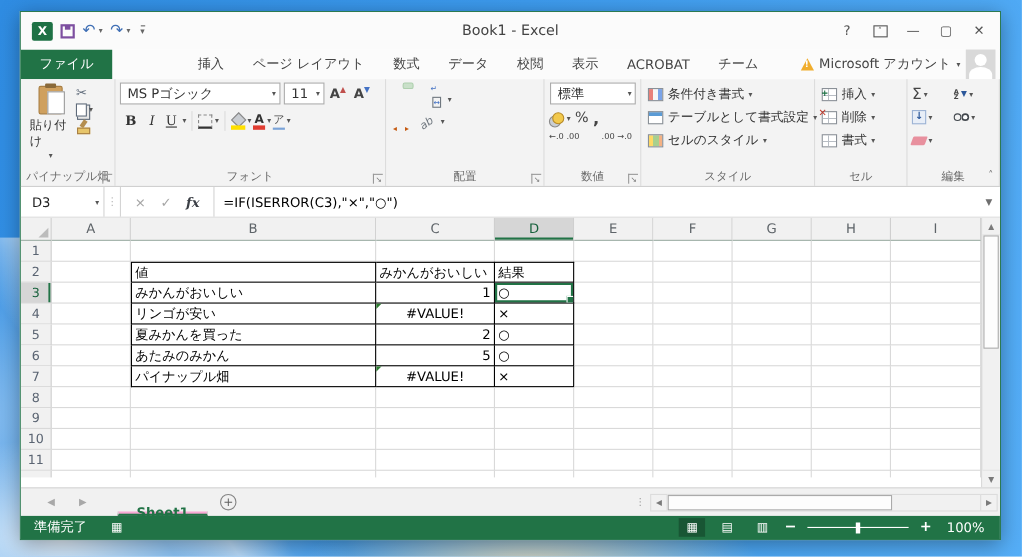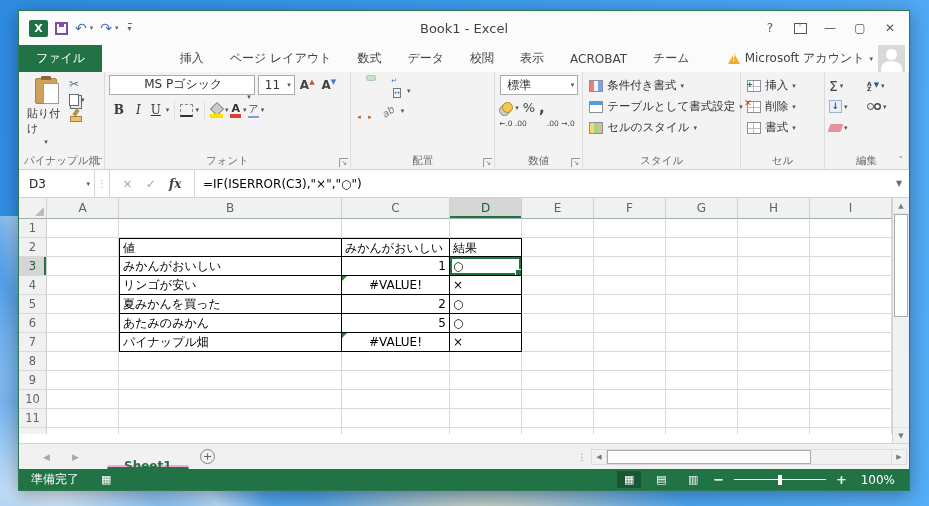--- a/index.html
+++ b/index.html
@@ -69,21 +69,21 @@
   .copy-ico{ width:10px; height:12px; border:1px solid #5f6b7a; background:#fff; box-shadow:2px 2px 0 #e7e7e7, 2px 2px 0 1px #5f6b7a; }
   .brush-ico{ width:12px; height:12px; position:relative; }
   .brush-ico::before{ content:""; position:absolute; left:5px; top:0; width:4px; height:7px; background:#b48e50; transform:rotate(35deg); }
   .brush-ico::after{ content:""; position:absolute; left:1px; top:7px; width:10px; height:4px; background:#e7c56a; border:1px solid #a87f44; }
 
   
   .grp-font{ width:250px; }
   .fr1{ display:flex; gap:3px; align-items:center; }
   .combo{ background:#fff; border:1px solid #ababab; height:20px; display:flex; align-items:center; padding:0 3px 0 6px; font-size:12px; }
   .combo .drop{ margin-left:auto; padding-left:4px; }
-  .font-name{ width:146px;flex-direction:column; }
+  .font-name{ width:146px; }
   .font-size{ width:37px; }
   .grow-ico{ font-size:12px; font-weight:bold; color:#444; position:relative; padding:0 2px; }
   .grow-ico sup{ font-size:7px; color:#c0504d; }
   .shrink-ico sup{ color:#4472c4; }
   .fr2{ display:flex; align-items:center; gap:2px; margin-top:6px; }
   .b-btn{ font-weight:bold; font-family:"DejaVu Serif",serif; padding:0 4px; }
   .i-btn{ font-style:italic; font-family:"DejaVu Serif",serif; padding:0 4px; }
   .u-btn{ text-decoration:underline; font-family:"DejaVu Serif",serif; padding:0 2px; }
   .vsep{ width:1px; height:18px; background:#dcdcdc; margin:0 3px; }
   .border-ico{ width:13px; height:13px; border:1px dashed #8a8a8a; border-bottom:2px solid #333; }

